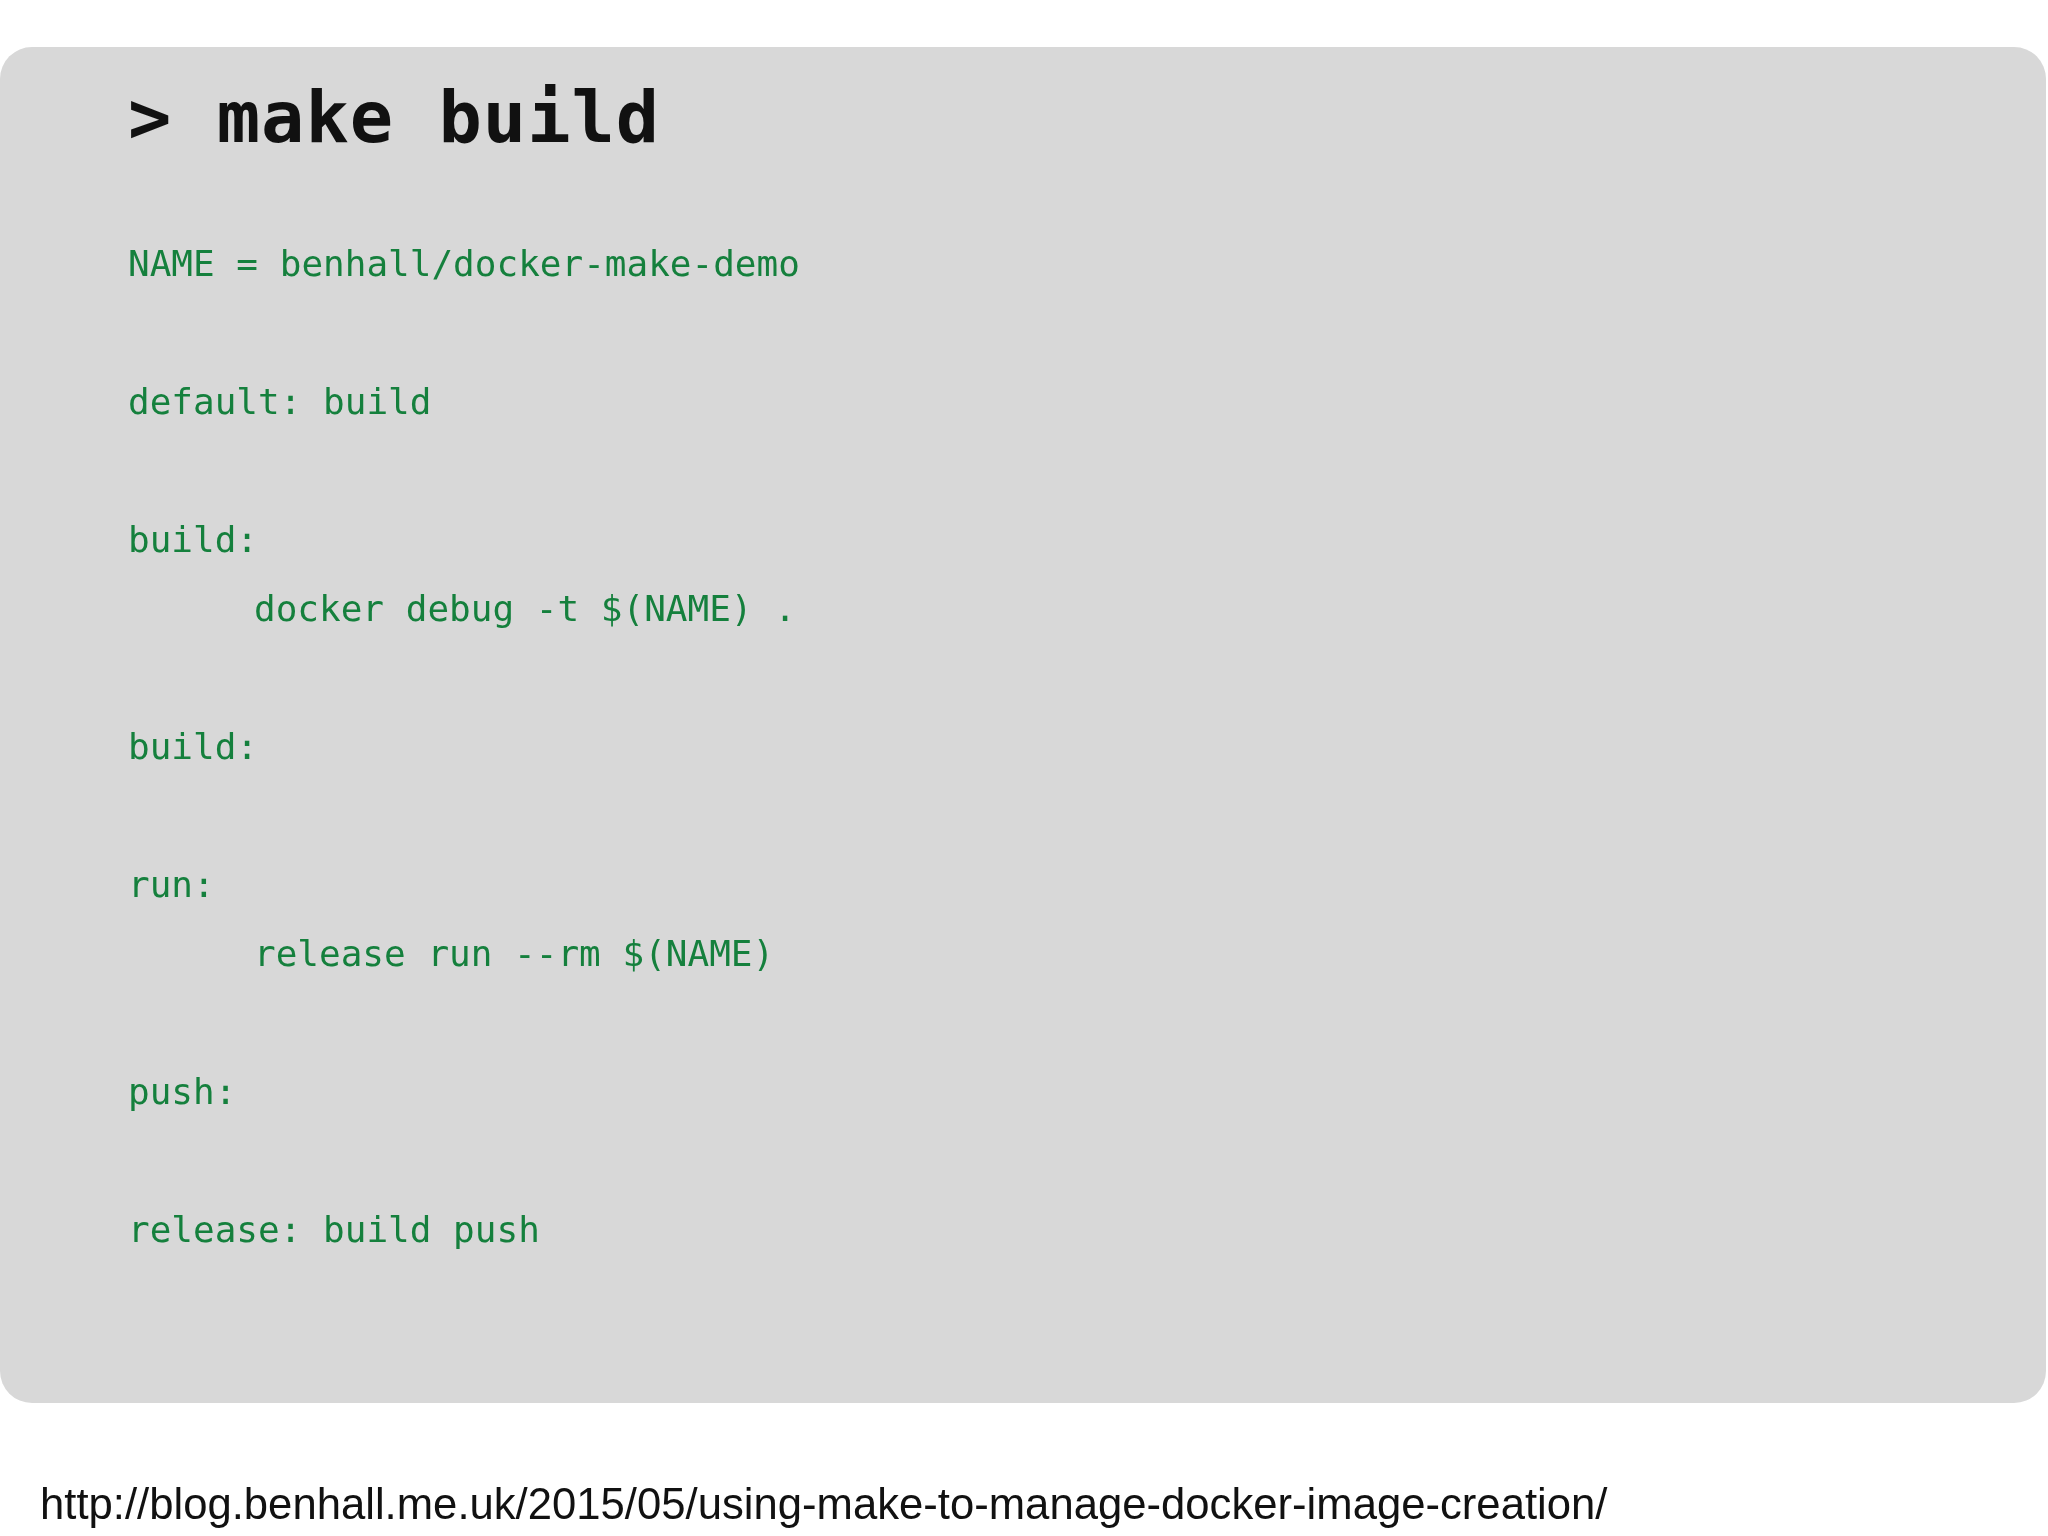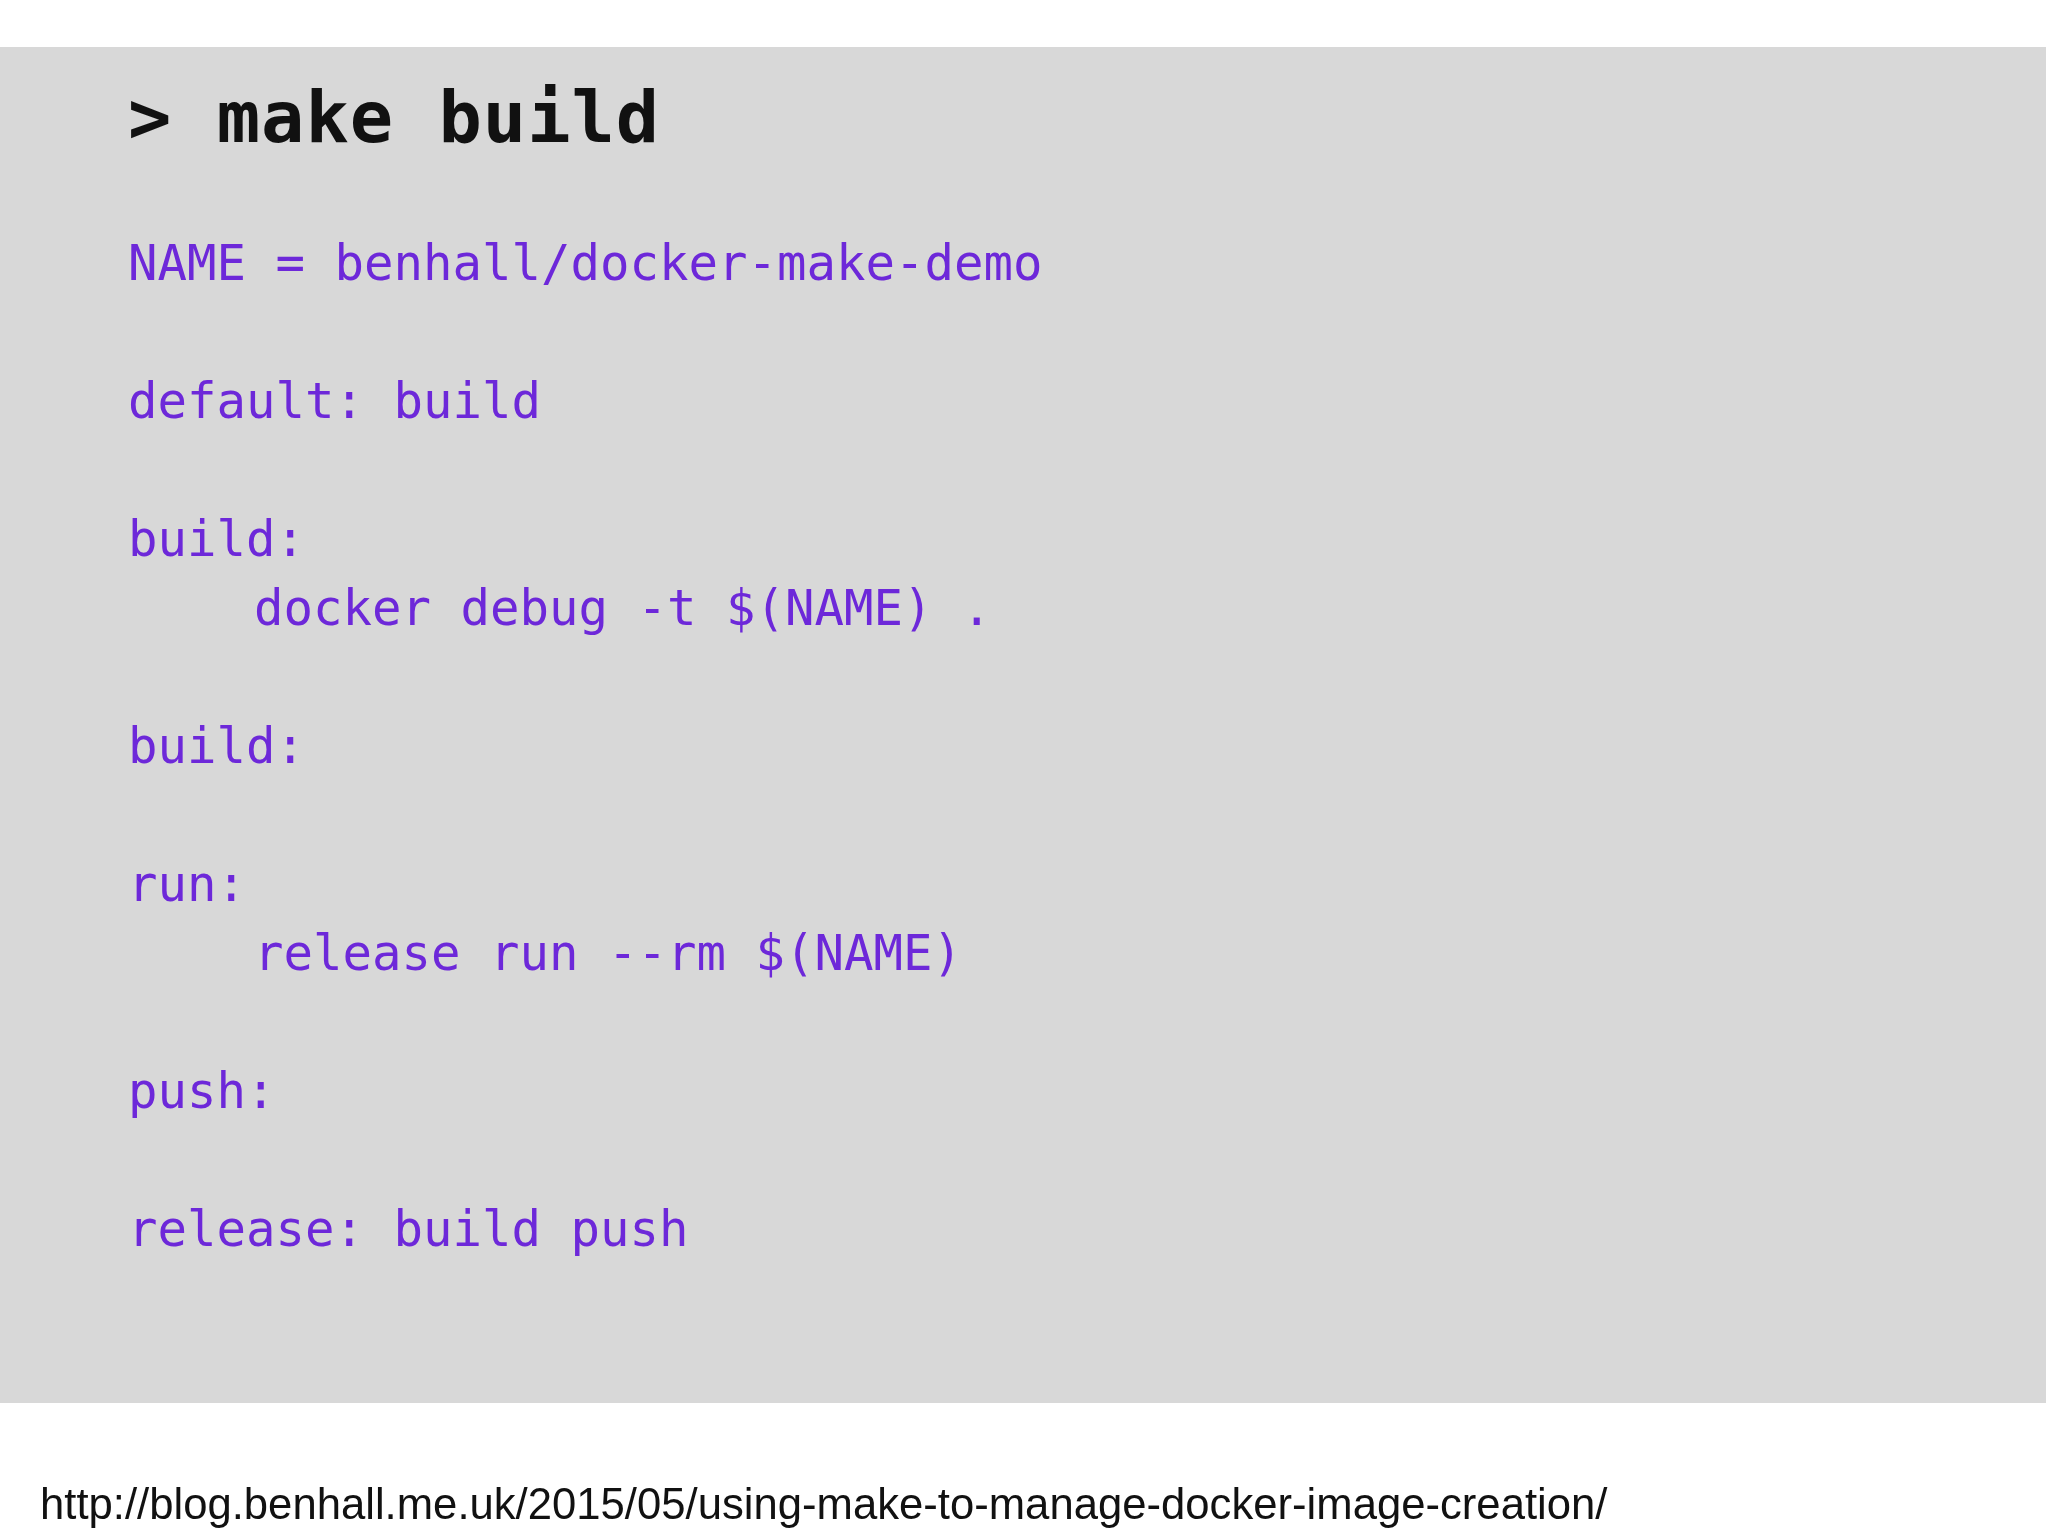--- a/index.html
+++ b/index.html
@@ -16,37 +16,38 @@
   }
   .slide-panel {
     position: absolute;
     top: 47px;
     left: 0;
     width: 2046px;
     height: 1356px;
     background: #d8d8d8;
     box-sizing: border-box;
     padding: 22px 0 0 128px;
+    border-radius: 32px;
   }
   .slide-title {
     font-family: "DejaVu Sans Mono", monospace;
     font-size: 72px;
     font-weight: 700;
     line-height: 96px;
     color: #111111;
     letter-spacing: 1px;
     white-space: pre;
   }
   .code-block {
     margin-top: 64px;
     font-family: "DejaVu Sans Mono", monospace;
-    font-size: 49px;
+    font-size: 36px;
     font-weight: 400;
     line-height: 69px;
-    color: #6d28d9;
+    color: #15803d;
   }
   .code-line {
     height: 69px;
     white-space: pre;
   }
   .code-line.indent {
     padding-left: 126px;
   }
   .footer-bar {
     position: absolute;

